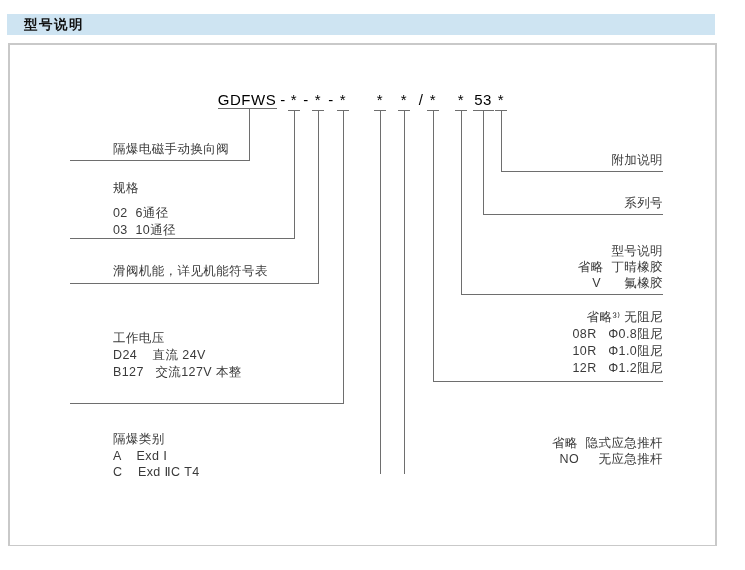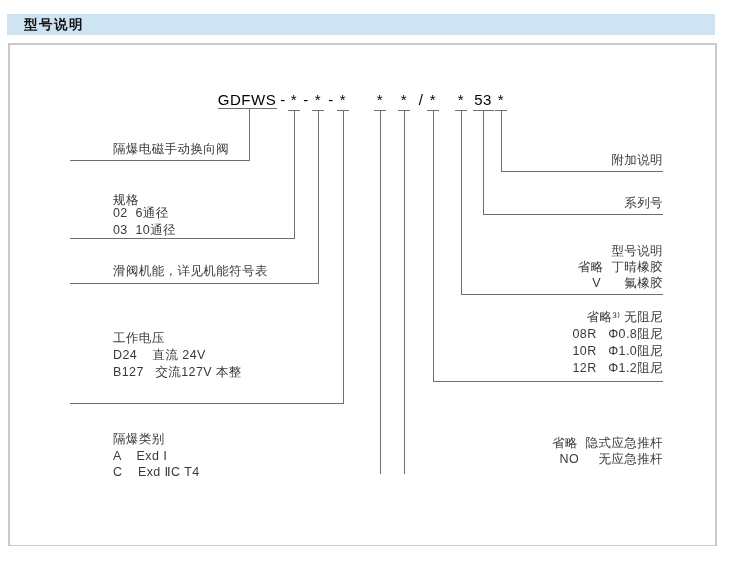--- a/index.html
+++ b/index.html
@@ -69,21 +69,21 @@
     <span class="seg" style="left:404px">*</span>
     <span class="seg" style="left:421px">/</span>
     <span class="seg" style="left:433px">*</span>
     <span class="seg" style="left:461px">*</span>
     <span class="seg" style="left:483px">53</span>
     <span class="seg" style="left:501px">*</span>
   </div>
 
   <div class="txt left" style="top:141px">隔爆电磁手动换向阀</div>
 
-  <div class="txt left" style="top:192px">规格</div>
+  <div class="txt left" style="top:180px">规格</div>
   <div class="txt left" style="top:205px">02  6通径</div>
   <div class="txt left" style="top:222px">03  10通径</div>
 
   <div class="txt left" style="top:263px">滑阀机能，详见机能符号表</div>
 
   <div class="txt left" style="top:330px">工作电压</div>
   <div class="txt left" style="top:347px">D24    直流 24V</div>
   <div class="txt left" style="top:364px">B127   交流127V 本整</div>
 
   <div class="txt left" style="top:431px">隔爆类别</div>

